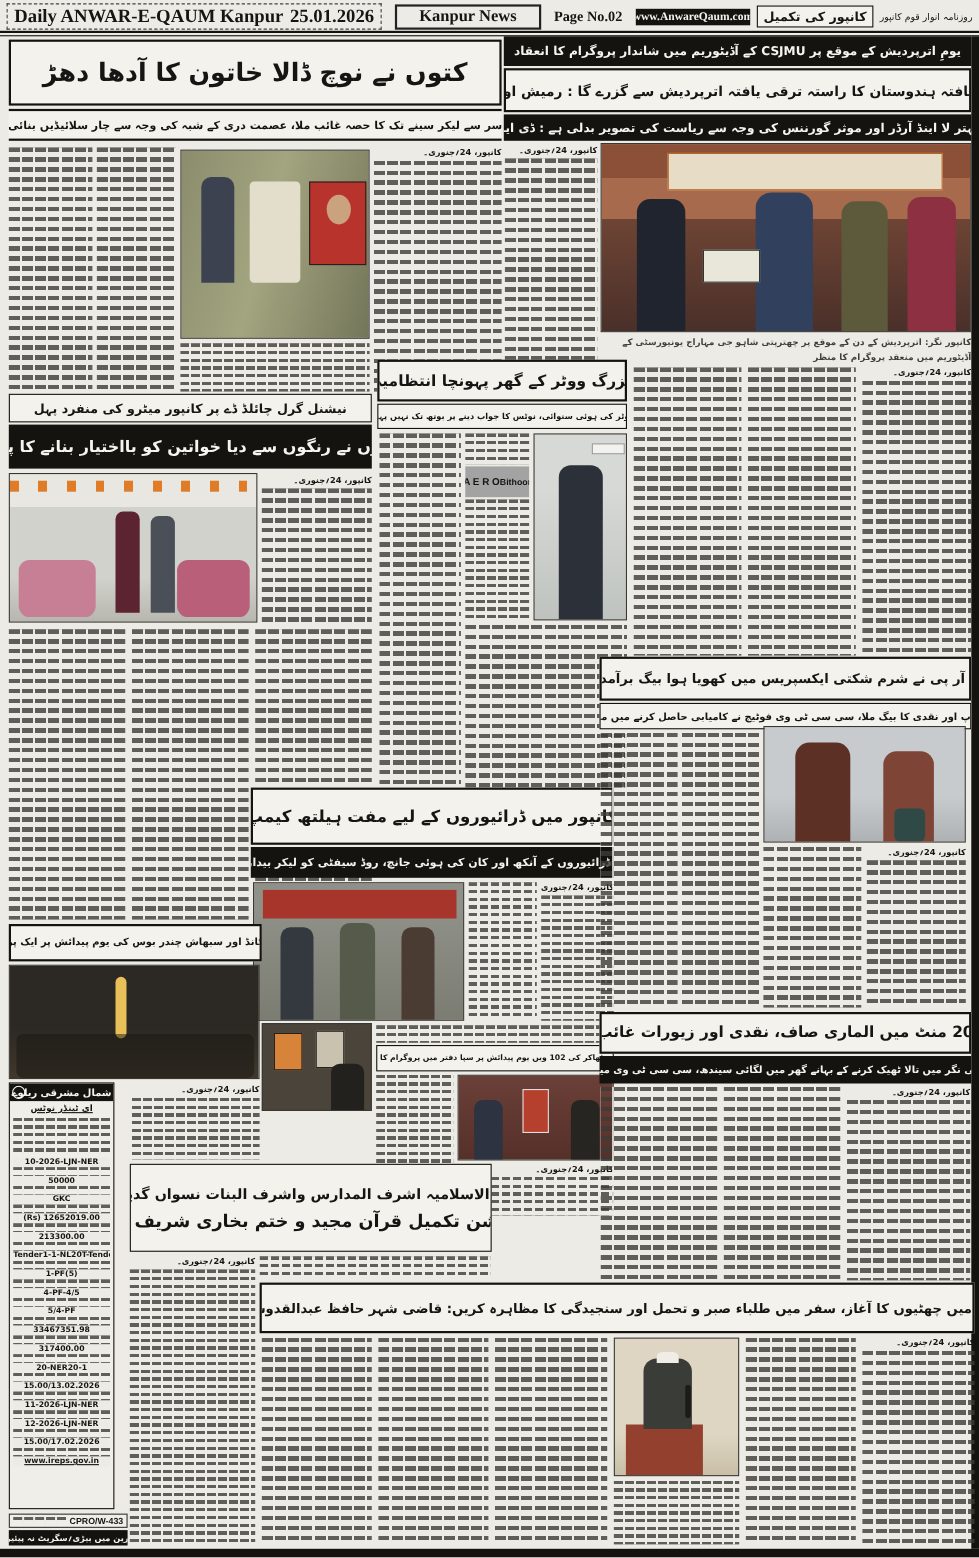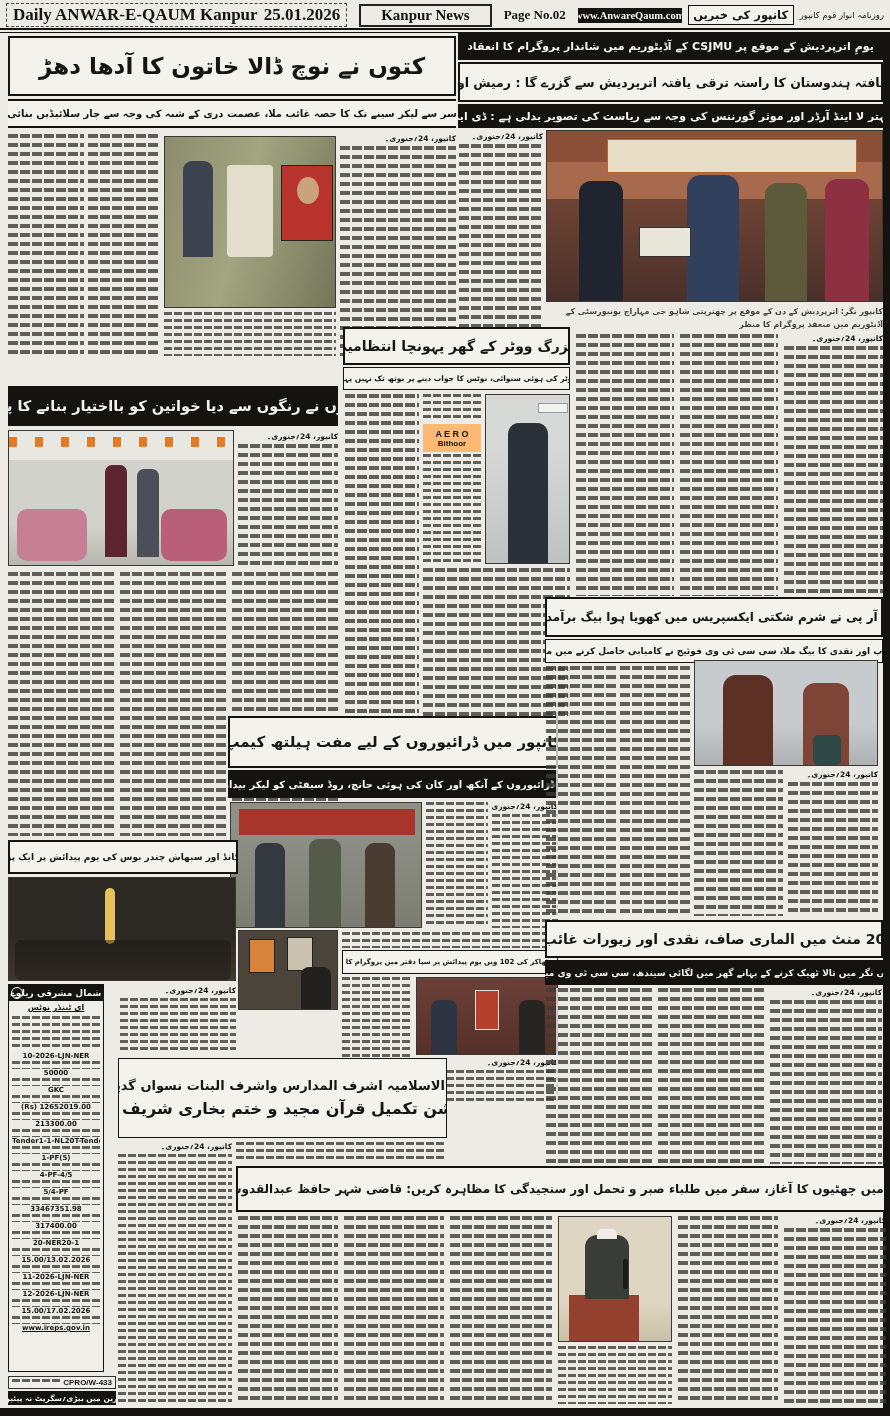--- a/index.html
+++ b/index.html
@@ -29,21 +29,21 @@
     <div class="serif" style="border:1px dashed #444;padding:1px 6px;font-weight:bold;font-size:17px;display:flex;gap:6px;white-space:nowrap">
       <span>Daily ANWAR-E-QAUM Kanpur</span>
       <span>25.01.2026</span>
     </div>
     <div class="rails"></div>
     <div class="serif" style="border:2px solid #222;padding:1px 20px;font-weight:bold;font-size:15px;white-space:nowrap">Kanpur News</div>
     <div class="rails"></div>
     <div class="serif" style="font-weight:bold;font-size:13px;white-space:nowrap">Page No.02</div>
     <div class="rails" style="max-width:28px"></div>
     <div class="bbar c serif" style="padding:2px 8px;font-size:10.5px">www.AnwareQaum.com</div>
-    <div class="kbox urdu c" style="padding:2px 14px;font-size:11.5px">کانپور کی خبریں</div>
+    <div class="kbox urdu c" style="padding:2px 14px;font-size:11.5px">کانپور کی تکمیل</div>
     <div class="urdu" style="font-size:8.5px;white-space:nowrap">روزنامہ انوار قوم کانپور</div>
   </div>
   <div class="abs" style="left:0;top:28px;width:890px;height:5px;border-top:2px solid #15130f;border-bottom:1px solid #15130f"></div>
   <div class="abs" style="left:883px;top:33px;width:7px;height:1375px;background:#15130f"></div>
   <div class="abs" style="left:0;top:1408px;width:890px;height:8px;background:#15130f"></div>
 
   <div class="abs hbox c urdu" style="left:8px;top:36px;width:448px;height:60px;font-size:23px">کتوں نے نوچ ڈالا خاتون کا آدھا دھڑ</div>
   <div class="abs wbar c urdu" style="left:8px;top:99px;width:448px;height:29px;font-size:10px">سر سے لیکر سینے تک کا حصہ غائب ملا، عصمت دری کے شبہ کی وجہ سے چار سلائیڈیں بنائی</div>
   <div class="abs tl" style="left:8px;top:134px;width:76px;height:222px"></div>
   <div class="abs tl" style="left:88px;top:134px;width:72px;height:222px"></div>
@@ -74,31 +74,32 @@
   <div class="abs tl fine urdu" style="left:546px;top:305px;width:337px;height:26px;font-size:8px;line-height:13px;overflow:hidden;background-image:none;font-weight:bold">کانپور نگر: اترپردیش کے دن کے موقع پر چھترپتی شاہو جی مہاراج یونیورسٹی کے آڈیٹوریم میں منعقد پروگرام کا منظر</div>
   <div class="dl" style="left:784px;top:334px;width:99px">کانپور، 24؍جنوری۔</div>
   <div class="abs tl" style="left:784px;top:346px;width:99px;height:250px"></div>
   <div class="abs tl" style="left:680px;top:334px;width:98px;height:262px"></div>
   <div class="abs tl" style="left:576px;top:334px;width:98px;height:262px"></div>
 
   <div class="abs hbox c urdu" style="left:343px;top:327px;width:227px;height:38px;font-size:14px">بزرگ ووٹر کے گھر پہونچا انتظامیہ</div>
   <div class="abs kbox c urdu" style="left:343px;top:367px;width:227px;height:23px;font-size:7.5px">93 سالہ ووٹر کی ہوئی سنوائی، نوٹس کا جواب دینے پر بوتھ تک نہیں پہنچ سکے تھے</div>
   <div class="abs tl" style="left:345px;top:394px;width:74px;height:322px"></div>
   <div class="abs tl fine" style="left:423px;top:394px;width:58px;height:28px"></div>
-  <div class="abs c" style="left:423px;top:424px;width:58px;height:28px;background:#fdba74;flex-direction:column;font-weight:bold;font-size:9px;font-family:'Liberation Sans',sans-serif">
+  <div class="abs c" style="left:423px;top:424px;width:58px;height:28px;background:#a3a3a3;font-weight:bold;font-size:9px;font-family:'Liberation Sans',sans-serif">
     <span>A E R O</span>
     <span style="font-size:8px">Bithoor</span>
   </div>
   <div class="abs tl fine" style="left:423px;top:454px;width:58px;height:110px"></div>
   <div class="photo" style="left:485px;top:394px;width:85px;height:170px;background:linear-gradient(#d6d9d6 0 30%,#bfc3bf)">
     <div class="abs" style="left:22px;top:28px;width:40px;height:142px;background:#2c3038;border-radius:11px 11px 0 0"></div>
     <div class="abs" style="left:52px;top:8px;width:30px;height:10px;background:#f2f2ef;border:1px solid #999"></div>
   </div>
   <div class="abs tl" style="left:423px;top:568px;width:147px;height:148px"></div>
 
+  <div class="abs kbox c urdu" style="left:8px;top:358px;width:330px;height:26px;font-size:11.5px">نیشنل گرل چائلڈ ڈے پر کانپور میٹرو کی منفرد پہل</div>
   <div class="abs bbar c urdu" style="left:8px;top:386px;width:330px;height:40px;font-size:14.5px">بیٹیوں نے رنگوں سے دیا خواتین کو بااختیار بنانے کا پیغام</div>
   <div class="photo" style="left:8px;top:430px;width:226px;height:136px;background:linear-gradient(#e8e7e2 0 22%,#d2d2cc 22% 70%,#b7b7b0)">
     <div class="abs" style="left:0;top:6px;width:226px;height:10px;background-image:repeating-linear-gradient(to right,#e07c28 0 8px,transparent 8px 26px)"></div>
     <div class="abs" style="left:96px;top:34px;width:22px;height:92px;background:#5c2430;border-radius:7px 7px 0 0"></div>
     <div class="abs" style="left:128px;top:38px;width:22px;height:88px;background:#4b4f58;border-radius:7px 7px 0 0"></div>
     <div class="abs" style="left:8px;top:78px;width:70px;height:52px;background:#c77f96;border-radius:10px"></div>
     <div class="abs" style="left:152px;top:78px;width:66px;height:52px;background:#b95f7a;border-radius:10px"></div>
   </div>
   <div class="dl" style="left:238px;top:432px;width:100px">کانپور، 24؍جنوری۔</div>
   <div class="abs tl" style="left:238px;top:444px;width:100px;height:122px"></div>

